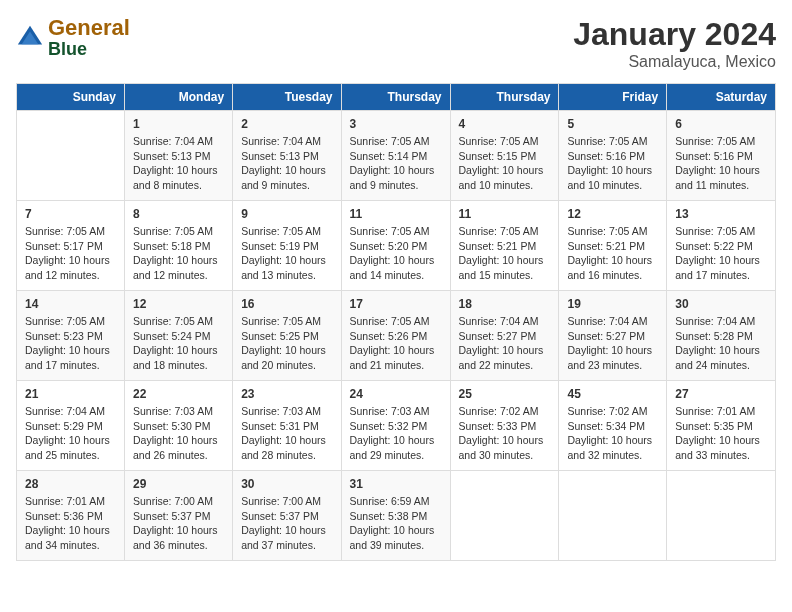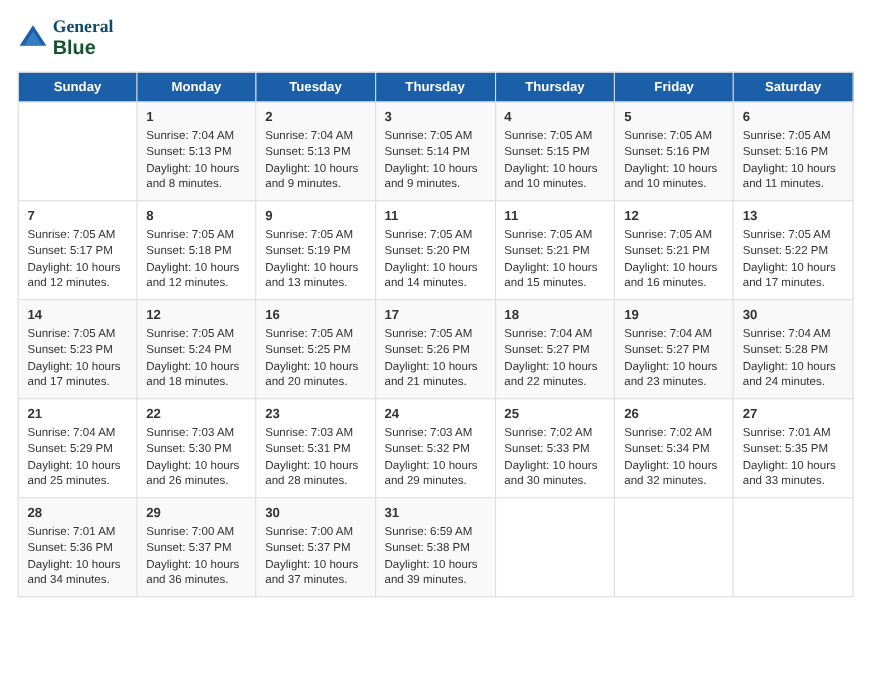--- a/index.html
+++ b/index.html
@@ -20,24 +20,23 @@
       display: flex;
       align-items: center;
       gap: 4px;
     }
     .logo-text {
       display: flex;
       flex-direction: column;
       line-height: 1.1;
     }
     .logo-general {
-      font-size: 16px;
-      font-weight: bold;
-      color: #0c4a6e;
-      font-family: Liberation Serif, serif;
+      font-size: 22px;
+      font-weight: bold;
+      color: #a16207;
     }
     .logo-blue {
       font-size: 18px;
       font-weight: bold;
       color: #14532d;
     }
     .logo-icon {
       width: 28px;
       height: 28px;
     }
@@ -55,21 +54,21 @@
     }
     .calendar-table {
       width: 100%;
       border-collapse: collapse;
       font-size: 11px;
     }
     .calendar-table thead th {
       background-color: #1a5fa8;
       color: #fff;
       padding: 6px 8px;
-      text-align: center;
+      text-align: right;
       font-size: 12px;
       font-weight: bold;
       border: 1px solid #ddd;
     }
     .calendar-table tbody td {
       vertical-align: top;
       padding: 6px 8px;
       border: 1px solid #ddd;
       min-height: 80px;
       height: 90px;
@@ -105,20 +104,24 @@
   <div class="logo">
     <svg class="logo-icon" viewBox="0 0 30 30" xmlns="http://www.w3.org/2000/svg">
       <polygon points="15,2 28,22 2,22" fill="#1a5fa8"></polygon>
       <polygon points="15,8 24,22 6,22" fill="#4a90d9" opacity="0.6"></polygon>
     </svg>
     <div class="logo-text">
       <span class="logo-general">General</span>
       <span class="logo-blue">Blue</span>
     </div>
   </div>
+  <div class="title-block">
+    <div class="month-title">January 2024</div>
+    <div class="location">Samalayuca, Mexico</div>
+  </div>
 </div>
 
 <table class="calendar-table">
   <thead>
     <tr>
     <th>Sunday</th>
         <th>Monday</th>
         <th>Tuesday</th>
         <th>Thursday</th>
         <th>Thursday</th>
@@ -229,21 +232,21 @@
         </td>
         <td>
           <span class="day-number">24</span>
           <div class="day-info">Sunrise: 7:03 AM<br>Sunset: 5:32 PM<br>Daylight: 10 hours<br>and 29 minutes.</div>
         </td>
         <td>
           <span class="day-number">25</span>
           <div class="day-info">Sunrise: 7:02 AM<br>Sunset: 5:33 PM<br>Daylight: 10 hours<br>and 30 minutes.</div>
         </td>
         <td>
-          <span class="day-number">26</span>
+          <span class="day-number">45</span>
           <div class="day-info">Sunrise: 7:02 AM<br>Sunset: 5:34 PM<br>Daylight: 10 hours<br>and 32 minutes.</div>
         </td>
         <td>
           <span class="day-number">27</span>
           <div class="day-info">Sunrise: 7:01 AM<br>Sunset: 5:35 PM<br>Daylight: 10 hours<br>and 33 minutes.</div>
         </td>
       </tr>
       <tr>
         <td>
           <span class="day-number">28</span>

